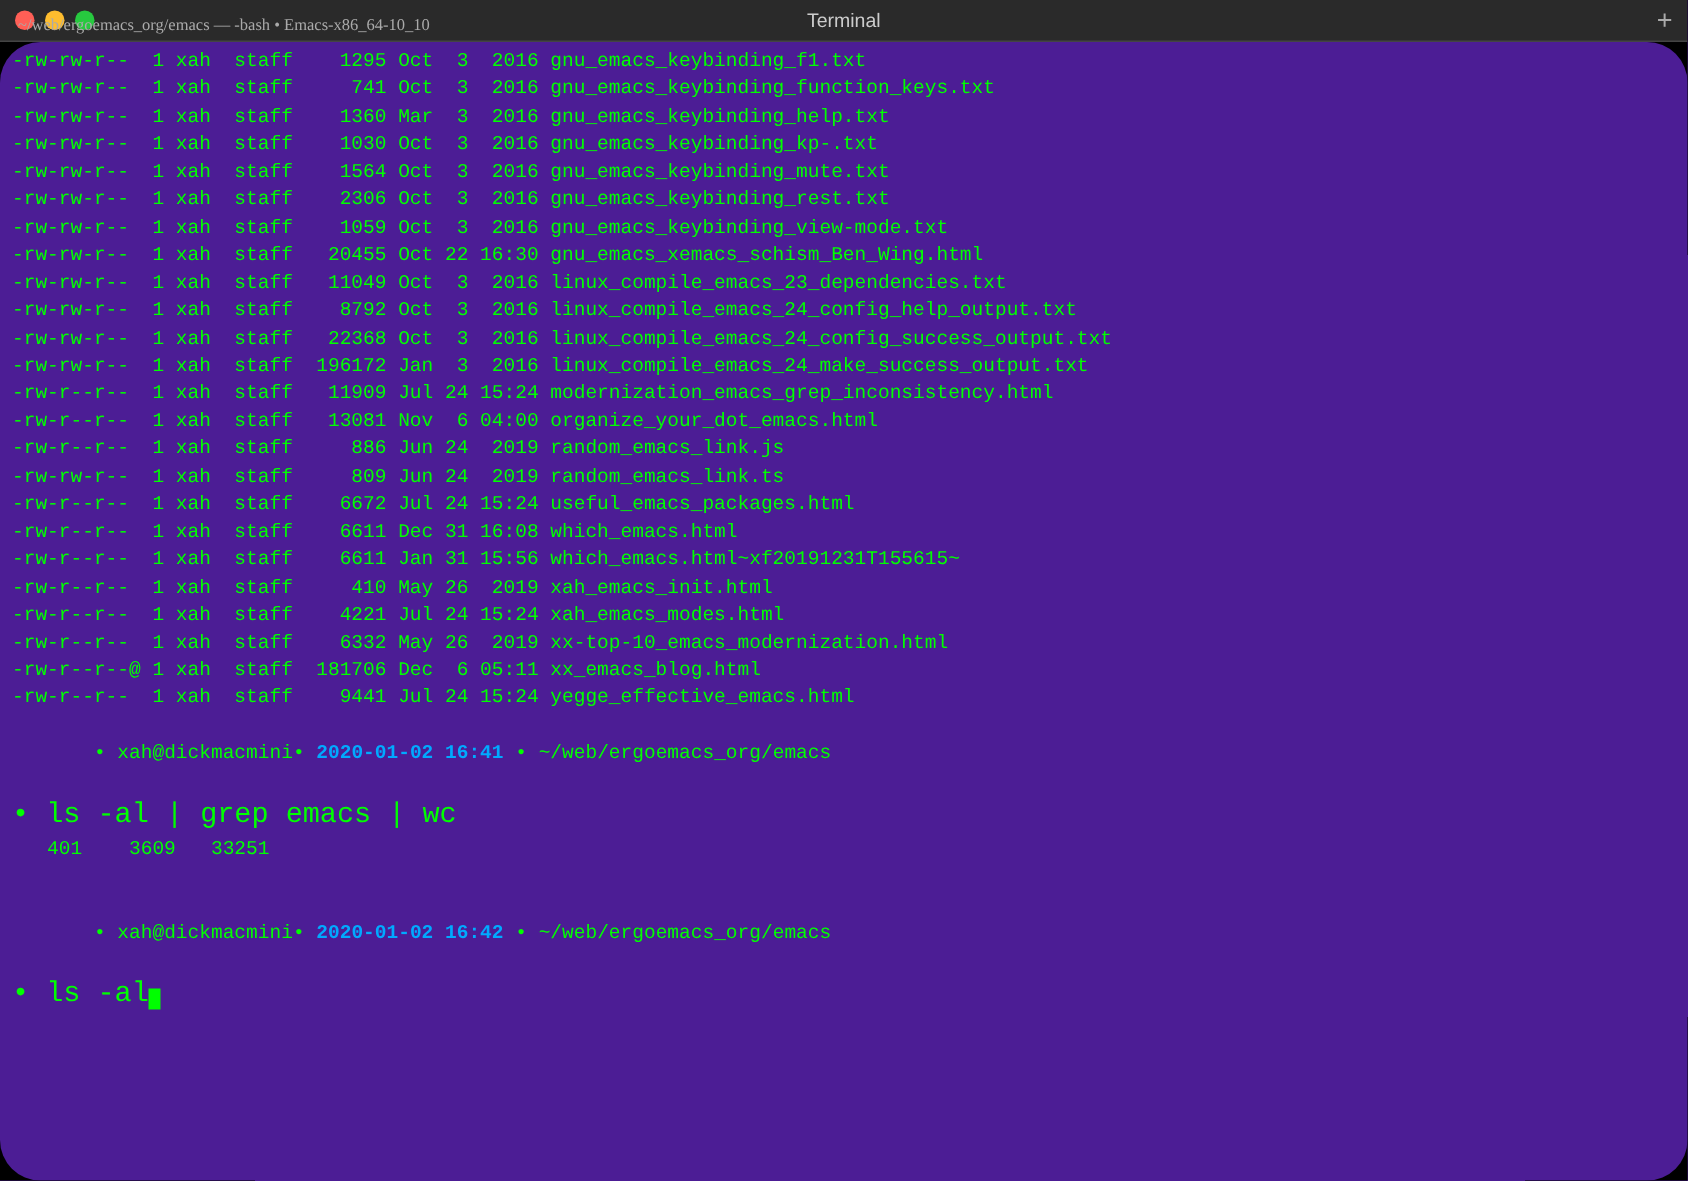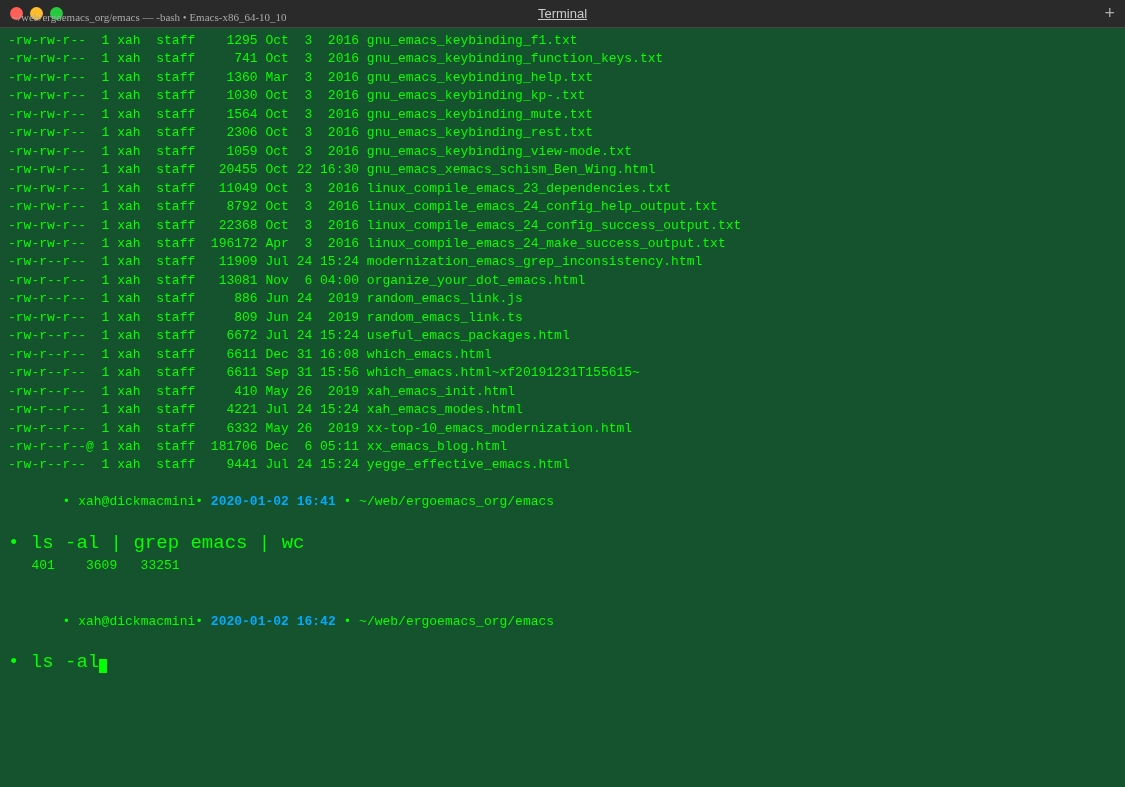--- a/index.html
+++ b/index.html
@@ -41,21 +41,20 @@
       border-radius: 50%;
       display: inline-block;
     }
     .tb-close { background: #ff5f56; }
     .tb-min { background: #ffbd2e; }
     .tb-max { background: #27c93f; }
     .title-text {
       color: #ccc;
       font-size: 13px;
       font-family: -apple-system, sans-serif;
-      text-decoration: underline;
     }
     .subtitle {
       position: absolute;
       bottom: 4px;
       left: 0; right: 0;
       text-align: left;
       color: #aaa;
       font-size: 11px;
       font-family: Liberation Serif, serif;
       margin-left: 12px;
@@ -63,25 +62,26 @@
     .plus-btn {
       position: absolute;
       right: 10px;
       color: #aaa;
       font-size: 18px;
       font-family: -apple-system, sans-serif;
       cursor: pointer;
     }
     .terminal-body {
       flex: 1;
-      background: #14532d;
+      background: #4c1d95;
       padding: 4px 8px;
       overflow: hidden;
       color: #00ff00;
       line-height: 1.42;
+      border-radius: 27px;
     }
     .line {
       white-space: pre;
       color: #00ff00;
       font-size: 13px;
     }
     .prompt-line {
       white-space: pre;
       font-size: 13px;
     }
@@ -118,28 +118,28 @@
         <div class="line">-rw-rw-r--  1 xah  staff     741 Oct  3  2016 gnu_emacs_keybinding_function_keys.txt</div>
         <div class="line">-rw-rw-r--  1 xah  staff    1360 Mar  3  2016 gnu_emacs_keybinding_help.txt</div>
         <div class="line">-rw-rw-r--  1 xah  staff    1030 Oct  3  2016 gnu_emacs_keybinding_kp-.txt</div>
         <div class="line">-rw-rw-r--  1 xah  staff    1564 Oct  3  2016 gnu_emacs_keybinding_mute.txt</div>
         <div class="line">-rw-rw-r--  1 xah  staff    2306 Oct  3  2016 gnu_emacs_keybinding_rest.txt</div>
         <div class="line">-rw-rw-r--  1 xah  staff    1059 Oct  3  2016 gnu_emacs_keybinding_view-mode.txt</div>
         <div class="line">-rw-rw-r--  1 xah  staff   20455 Oct 22 16:30 gnu_emacs_xemacs_schism_Ben_Wing.html</div>
         <div class="line">-rw-rw-r--  1 xah  staff   11049 Oct  3  2016 linux_compile_emacs_23_dependencies.txt</div>
         <div class="line">-rw-rw-r--  1 xah  staff    8792 Oct  3  2016 linux_compile_emacs_24_config_help_output.txt</div>
         <div class="line">-rw-rw-r--  1 xah  staff   22368 Oct  3  2016 linux_compile_emacs_24_config_success_output.txt</div>
-        <div class="line">-rw-rw-r--  1 xah  staff  196172 Apr  3  2016 linux_compile_emacs_24_make_success_output.txt</div>
+        <div class="line">-rw-rw-r--  1 xah  staff  196172 Jan  3  2016 linux_compile_emacs_24_make_success_output.txt</div>
         <div class="line">-rw-r--r--  1 xah  staff   11909 Jul 24 15:24 modernization_emacs_grep_inconsistency.html</div>
         <div class="line">-rw-r--r--  1 xah  staff   13081 Nov  6 04:00 organize_your_dot_emacs.html</div>
         <div class="line">-rw-r--r--  1 xah  staff     886 Jun 24  2019 random_emacs_link.js</div>
         <div class="line">-rw-rw-r--  1 xah  staff     809 Jun 24  2019 random_emacs_link.ts</div>
         <div class="line">-rw-r--r--  1 xah  staff    6672 Jul 24 15:24 useful_emacs_packages.html</div>
         <div class="line">-rw-r--r--  1 xah  staff    6611 Dec 31 16:08 which_emacs.html</div>
-        <div class="line">-rw-r--r--  1 xah  staff    6611 Sep 31 15:56 which_emacs.html~xf20191231T155615~</div>
+        <div class="line">-rw-r--r--  1 xah  staff    6611 Jan 31 15:56 which_emacs.html~xf20191231T155615~</div>
         <div class="line">-rw-r--r--  1 xah  staff     410 May 26  2019 xah_emacs_init.html</div>
         <div class="line">-rw-r--r--  1 xah  staff    4221 Jul 24 15:24 xah_emacs_modes.html</div>
         <div class="line">-rw-r--r--  1 xah  staff    6332 May 26  2019 xx-top-10_emacs_modernization.html</div>
         <div class="line">-rw-r--r--@ 1 xah  staff  181706 Dec  6 05:11 xx_emacs_blog.html</div>
         <div class="line">-rw-r--r--  1 xah  staff    9441 Jul 24 15:24 yegge_effective_emacs.html</div>
       </div>
 
     <div class="prompt-line">
       <span class="prompt-bullet"> • </span><span class="prompt-user">xah@dickmacmini</span><span class="prompt-bullet">• </span><span class="prompt-datetime">2020-01-02 16:41</span><span class="prompt-bullet"> • </span><span class="prompt-path">~/web/ergoemacs_org/emacs</span>
     </div>

